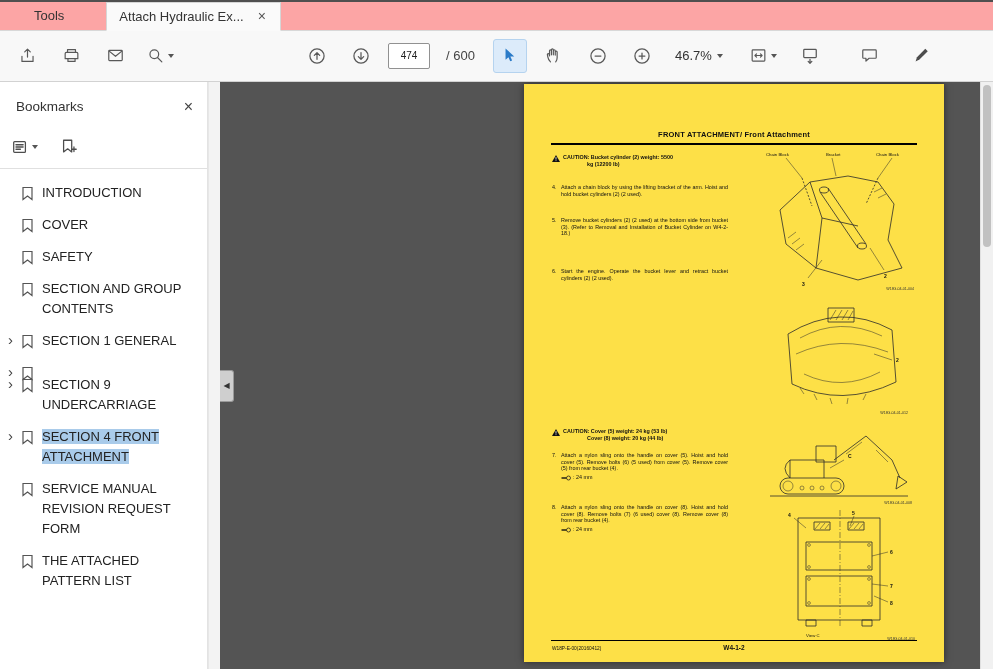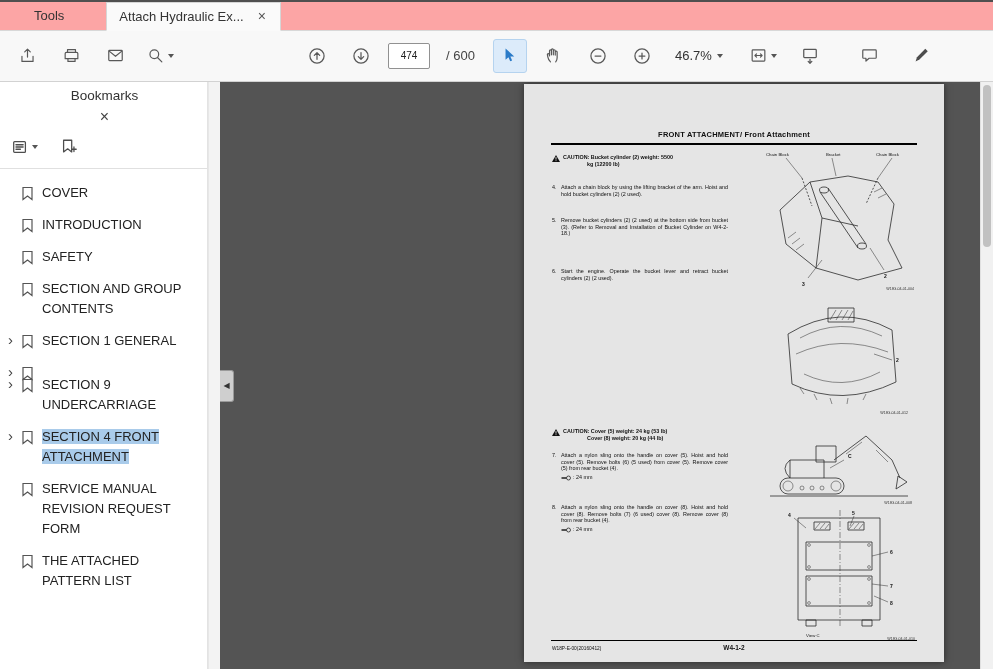--- a/index.html
+++ b/index.html
@@ -28,41 +28,41 @@
   .with-caret{width:auto;padding:0 4px;gap:3px;}
   .caret{width:0;height:0;border-left:3.5px solid transparent;border-right:3.5px solid transparent;border-top:4px solid #555;}
   .page-input{width:36px;height:22px;border:1px solid #919191;border-radius:2px;text-align:center;font-size:10px;font-family:"Liberation Sans",sans-serif;color:#222;background:#fff;}
   .page-total{font-size:13px;color:#444;margin-left:6px;}
   .zoom-box{display:flex;align-items:center;gap:5px;margin-left:0;padding:3px 6px;}
   .zoom-text{font-size:13px;color:#333;}
 
   
   .body{display:flex;height:589px;}
   .sidebar{width:207px;background:#ffffff;border-right:1px solid #e3e3e3;display:flex;flex-direction:column;}
-  .sb-header{height:38px;display:flex;align-items:center;justify-content:space-between;padding:6px 14px 0 16px;flex-direction:column;}
+  .sb-header{height:38px;display:flex;align-items:center;justify-content:space-between;padding:6px 14px 0 16px;}
   .sb-title{font-size:13.5px;color:#333;}
   .sb-close{font-size:16px;color:#444;cursor:default;}
   .sb-tools{height:42px;display:flex;align-items:center;gap:16px;padding-left:8px;}
   .sbtn{display:flex;align-items:center;gap:3px;background:none;border:none;padding:2px 3px;}
   .sbtn svg{stroke:#4d4d4d;fill:none;stroke-width:1.4;stroke-linecap:round;stroke-linejoin:round;}
   .sb-divider{height:1px;background:#e0e0e0;}
   .bm-list{padding-top:8px;overflow:hidden;}
   .bm-item{position:relative;padding:6px 6px 6px 42px;font-size:13px;line-height:20px;color:#222;cursor:default;}
   .bm-item .chev{position:absolute;left:8px;top:5px;font-size:15px;color:#444;}
   .bm-item .bm-ic{position:absolute;left:21px;top:9px;}
   .bm-item.selected .bm-label{background:#a9cbea;}
   .sb-scroll{width:11px;background:#f3f3f3;border-left:1px solid #e7e7e7;}
 
   .docpane{flex:1;background:#545454;position:relative;overflow:hidden;}
   .collapse-handle{position:absolute;left:0;top:288px;width:13px;height:30px;background:#cfcfcf;border:1px solid #9a9a9a;border-left:none;border-radius:0 3px 3px 0;display:flex;align-items:center;justify-content:center;font-size:8px;color:#333;z-index:5;font-family:"DejaVu Sans",sans-serif;}
   .vscroll{width:12px;background:#f1f1f1;position:relative;border-left:1px solid #e0e0e0;}
   .vthumb{position:absolute;top:3px;left:2px;width:8px;height:162px;background:#c1c1c1;border-radius:4px;}
 
   
-  .page{position:absolute;left:304px;top:2px;width:420px;height:578px;background:#e5e5e5;box-shadow:0 0 7px rgba(0,0,0,.5);color:#111;}
+  .page{position:absolute;left:304px;top:2px;width:420px;height:578px;background:#fde047;box-shadow:0 0 7px rgba(0,0,0,.5);color:#111;}
   .page *{box-sizing:border-box;}
   .pg-header{position:absolute;top:46px;left:0;right:0;text-align:center;font-weight:bold;font-size:7.5px;letter-spacing:.2px;}
   .pg-rule{position:absolute;top:59px;left:27px;width:366px;height:2px;background:#000;}
   .caution{position:absolute;left:28px;width:184px;display:flex;gap:3px;font-weight:bold;font-size:5.4px;line-height:6.8px;}
   .warn-icon{flex:none;margin-top:1px;}
   .cau-indent{padding-left:24px;}
   .step{position:absolute;left:28px;width:176px;font-size:5.4px;line-height:6.8px;}
   .snum{position:absolute;left:0;top:0;}
   .stext{display:block;padding-left:9px;text-align:justify;}
   .torque{display:flex;align-items:center;gap:2px;padding-left:9px;margin-top:2px;font-size:5.4px;}
@@ -221,29 +221,29 @@
       </div>
       <div class="sb-divider"></div>
 
       <div class="bm-list">
 
         <div class="bm-item noexp">
           
           <span class="bm-ic"><svg width="13" height="15" viewBox="0 0 13 15">
                 <path d="M2 1.5h9v12L6.5 10 2 13.5z" fill="#fff" stroke="#555" stroke-width="1.2"></path>
               </svg></span>
+          <span class="bm-label">INTRODUCTION</span>
+        </div>
+
+        <div class="bm-item noexp">
+          
+          <span class="bm-ic"><svg width="13" height="15" viewBox="0 0 13 15">
+                <path d="M2 1.5h9v12L6.5 10 2 13.5z" fill="#fff" stroke="#555" stroke-width="1.2"></path>
+              </svg></span>
           <span class="bm-label">COVER</span>
-        </div>
-
-        <div class="bm-item noexp">
-          
-          <span class="bm-ic"><svg width="13" height="15" viewBox="0 0 13 15">
-                <path d="M2 1.5h9v12L6.5 10 2 13.5z" fill="#fff" stroke="#555" stroke-width="1.2"></path>
-              </svg></span>
-          <span class="bm-label">INTRODUCTION</span>
         </div>
 
         <div class="bm-item noexp">
           
           <span class="bm-ic"><svg width="13" height="15" viewBox="0 0 13 15">
                 <path d="M2 1.5h9v12L6.5 10 2 13.5z" fill="#fff" stroke="#555" stroke-width="1.2"></path>
               </svg></span>
           <span class="bm-label">SAFETY</span>
         </div>
 

